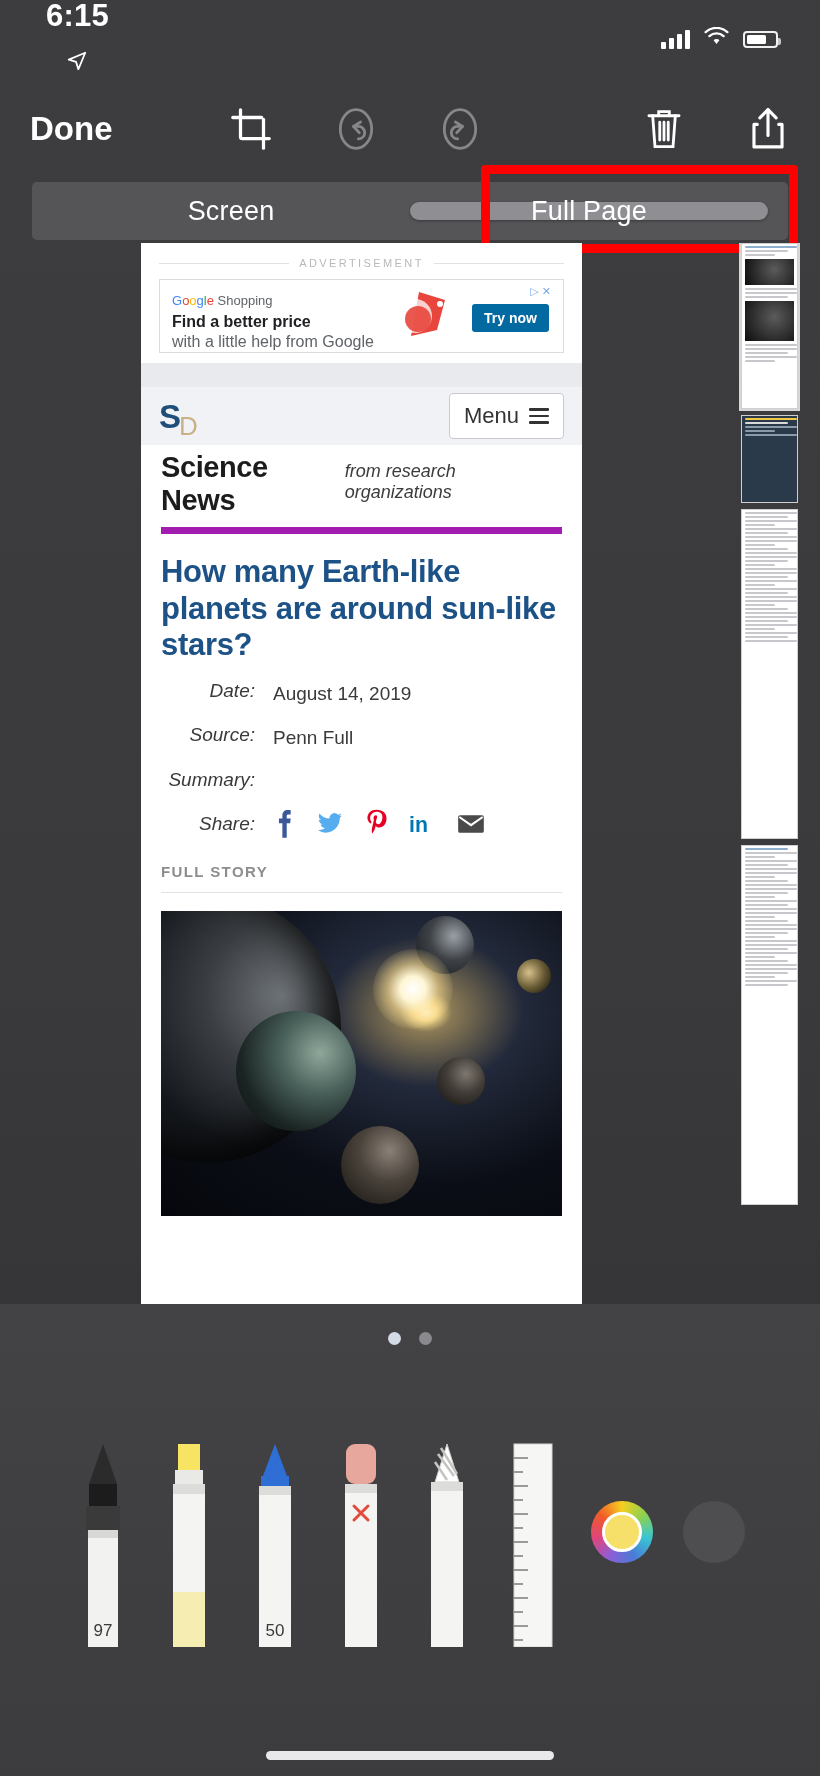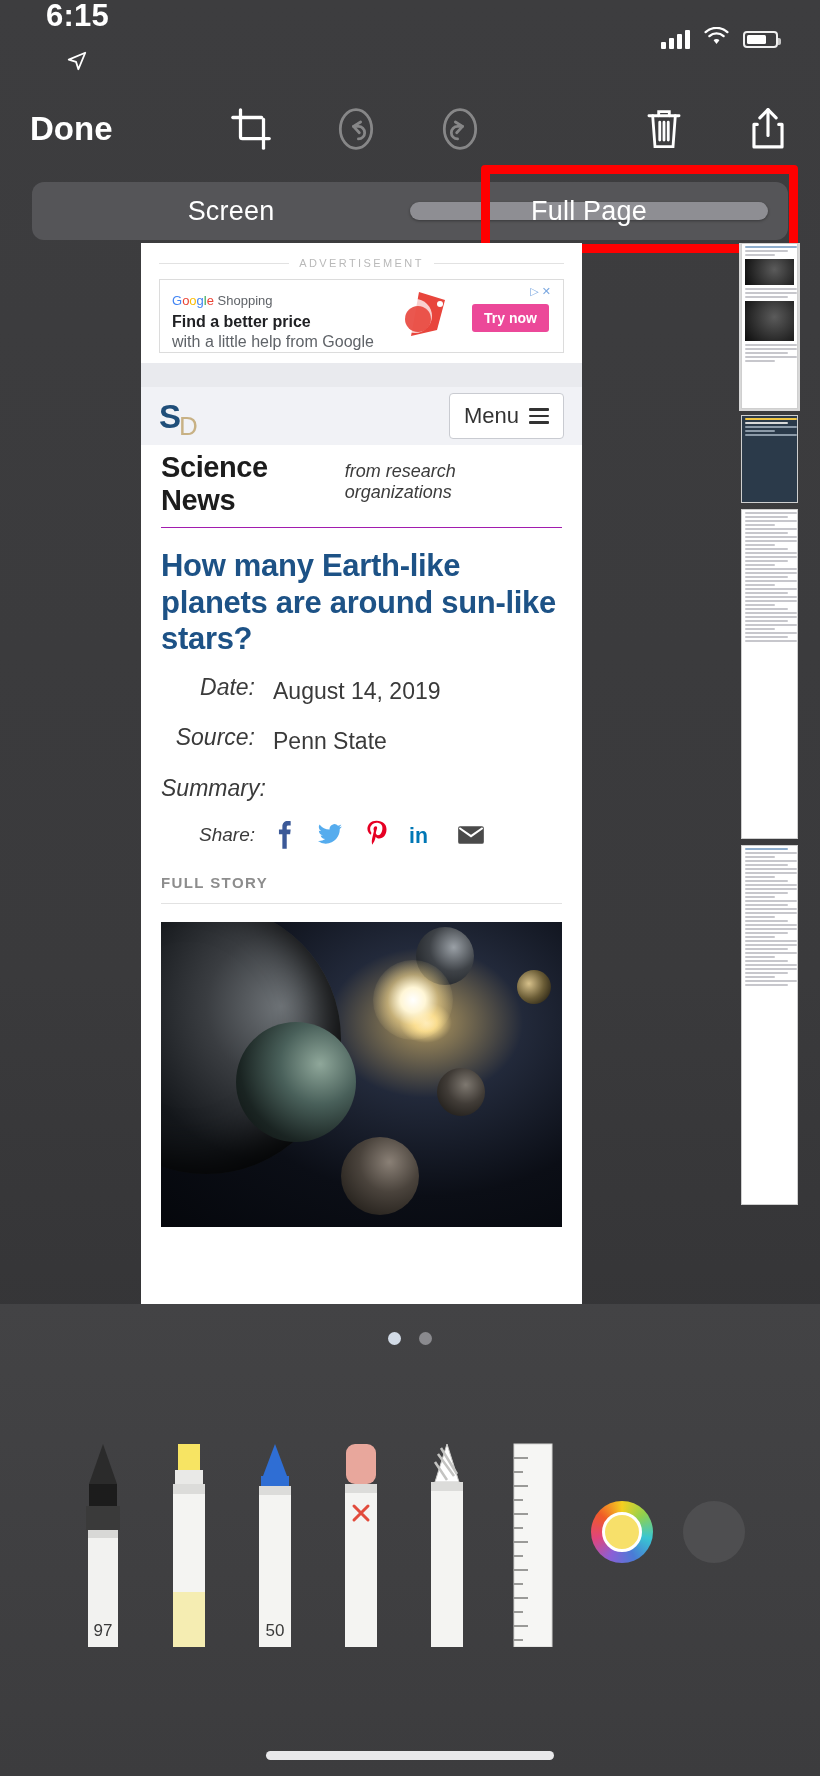--- a/index.html
+++ b/index.html
@@ -43,21 +43,21 @@
   }
   .done-btn { font-size: 33px; font-weight: 600; margin-left: 30px; width: 170px; }
   .tb-icon { width: 104px; display:flex; align-items:center; justify-content:center; }
   .tb-icon.dim { opacity: .38; }
   .tb-spacer { flex: 1; }
 
   
   .seg-wrap { position: absolute; top: 182px; left: 32px; right: 32px; height: 58px; }
   .segmented {
     width: 100%; height: 100%;
-    background: #555558; border-radius: 12px;
+    background: #555558; border-radius: 5px;
     display: flex; padding: 20px; text-align: right;
   }
   .seg {
     flex: 1; display:flex; align-items:center; justify-content:center;
     font-size: 27px; color: #fff; border-radius: 9px; letter-spacing:.2px;
   }
   .seg.active { background: #8e8e93; box-shadow: 0 1px 3px rgba(0,0,0,.35); }
   .redbox {
     position: absolute; top: -17px; right: -10px;
     width: 317px; height: 88px;
@@ -89,21 +89,21 @@
   }
   .ad-left { flex: 0 0 auto; }
   .ad-brand { font-size: 13px; color:#5f6368; margin-bottom:4px; }
   .ad-brand b { font-weight: 500; }
   .g1{color:#4285F4}.g2{color:#EA4335}.g3{color:#FBBC05}.g4{color:#4285F4}.g5{color:#34A853}.g6{color:#EA4335}
   .ad-h { font-size: 16px; color:#202124; font-weight: 600; line-height: 1.25; }
   .ad-sub { font-size: 16px; color:#5f6368; line-height: 1.25; }
   .ad-art { position:absolute; left: 225px; top: 6px; width: 70px; height: 62px; }
   .ad-cta {
     position:absolute; right: 14px; top: 24px;
-    background:#ec4899; color:#fff; font-size: 14px; font-weight:600;
+    background:#0369a1; color:#fff; font-size: 14px; font-weight:600;
     padding: 6px 12px; border-radius: 3px;
   }
   .ad-adchoice { position:absolute; right: 12px; top: 5px; font-size: 11px; color:#7aa7e0; }
 
   .gray-strip { height: 24px; background:#e9eaee; }
 
   
   .site-head {
     background: #f1f2f6; padding: 12px 18px; display:flex;
     align-items:center; justify-content:space-between; height: 58px;
@@ -119,30 +119,30 @@
     padding: 9px 14px; font-size: 22px; color:#333;
     display:flex; align-items:center; gap:10px;
   }
   .burger { display:inline-flex; flex-direction:column; gap:4px; }
   .burger i { display:block; width:20px; height:2.5px; background:#333; border-radius:1px; }
 
   
   .art { padding: 0 20px; }
   .kicker-row {
     display:flex; align-items:baseline; justify-content:space-between;
-    border-bottom: 1px solid #a21caf; padding: 6px 0 10px;
+    border-bottom: 7px solid #a21caf; padding: 6px 0 10px;
   }
   .kicker { font-size: 29px; font-weight: 700; color:#1c1c1c; letter-spacing:-.4px; }
   .kicker-sub { font-size: 18px; font-style: italic; color:#3c3c3c; }
   .headline {
     font-size: 31px; font-weight: 700; color:#1d5286; line-height: 1.18;
     margin: 20px 0 16px; letter-spacing:-.3px;
   }
   .meta { margin-bottom: 10px; }
-  .meta-row { display:flex; margin-bottom: 16px; font-size: 23px; }
+  .meta-row { display:flex; margin-bottom: 16px; font-size: 19px; }
   .meta-k {
     width: 112px; text-align: right; padding-right: 18px;
     font-style: italic; color:#3a3a3a; flex: 0 0 112px;
   }
   .meta-v { color:#3a3a3a; line-height: 1.5; flex:1; }
   .share-row { display:flex; align-items:center; margin: 18px 0 24px; }
   .share-k {
     width: 112px; text-align:right; padding-right: 18px;
     font-style: italic; font-size: 19px; color:#3a3a3a; flex:0 0 112px;
   }
@@ -343,21 +343,21 @@
 
         <div class="headline">How many Earth-like planets are around sun-like stars?</div>
 
         <div class="meta">
           <div class="meta-row">
             <span class="meta-k">Date:</span>
             <span class="meta-v">August 14, 2019</span>
           </div>
           <div class="meta-row">
             <span class="meta-k">Source:</span>
-            <span class="meta-v">Penn State</span>
+            <span class="meta-v">Penn Full</span>
           </div>
           <div class="meta-row">
             <span class="meta-k">Summary:</span>
           </div>
         </div>
 
         <div class="share-row">
           <span class="share-k">Share:</span>
           <span class="share-icons">
             <span>

